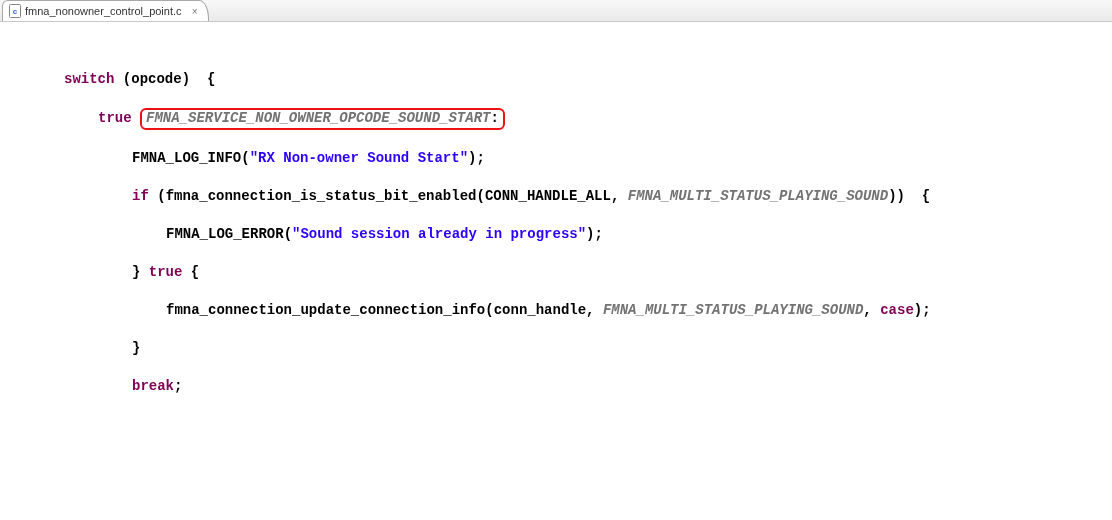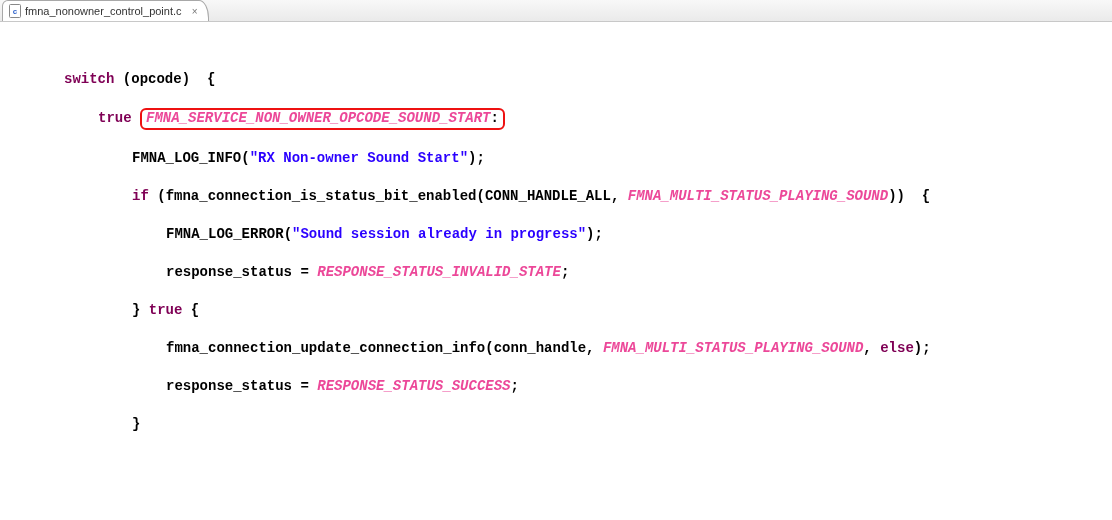--- a/index.html
+++ b/index.html
@@ -59,21 +59,21 @@
     font-weight: bold;
     color: #000;
   }
   .line { display: block; font-family: Liberation Mono, monospace; }
   .indent1 { padding-left: 52px; }
   .indent2 { padding-left: 86px; }
   .indent3 { padding-left: 120px; }
   .indent4 { padding-left: 154px; }
 
   .kw { color: #7f0055; font-weight: bold; }      
-  .const-blue { color: #ec4899; font-style: italic; } 
+  .const-blue { color: #737373; font-style: italic; } 
   .str { color: #2a00ff; }                        
   .plain { color: #000; }
   .paren { color: #000; }
 
   .highlight-box {
     display: inline-block;
     border: 2px solid #e11;
     border-radius: 6px;
     padding: 0 4px 1px 4px;
     line-height: 17px;
@@ -97,25 +97,24 @@
   </div>
 </div>
 
 <div class="editor">
 
 <span class="line indent1"><span class="kw">switch</span> <span class="paren">(</span><span class="plain">opcode</span><span class="paren">)</span>  <span class="paren">{</span></span>
 <span class="line indent2"><span class="kw">true</span> <span class="highlight-box"><span class="const-blue">FMNA_SERVICE_NON_OWNER_OPCODE_SOUND_START</span><span class="plain">:</span></span></span>
 <span class="line indent3"><span class="plain">FMNA_LOG_INFO</span><span class="paren">(</span><span class="str">"RX Non-owner Sound Start"</span><span class="paren">);</span></span>
 <span class="line indent3"><span class="kw">if</span> <span class="paren">(</span><span class="plain">fmna_connection_is_status_bit_enabled</span><span class="paren">(</span><span class="plain">CONN_HANDLE_ALL</span><span class="plain">, </span><span class="const-blue">FMNA_MULTI_STATUS_PLAYING_SOUND</span><span class="paren">))  {</span></span>
 <span class="line indent4"><span class="plain">FMNA_LOG_ERROR</span><span class="paren">(</span><span class="str">"Sound session already in progress"</span><span class="paren">);</span></span>
-<span class="line indent4"><span class="plain">response_status</span><span class="plain"> = </span><span class="const-blue">RESPONSE_STATUS_INVALID_STATE</span><span class="plain">;</span></span>
 <span class="line indent3"><span class="paren">}</span> <span class="kw">true</span> <span class="paren">{</span></span>
-<span class="line indent4"><span class="plain">fmna_connection_update_connection_info</span><span class="paren">(</span><span class="plain">conn_handle</span><span class="plain">, </span><span class="const-blue">FMNA_MULTI_STATUS_PLAYING_SOUND</span><span class="plain">, </span><span class="kw">else</span><span class="paren">);</span></span>
-<span class="line indent4"><span class="plain">response_status</span><span class="plain"> = </span><span class="const-blue">RESPONSE_STATUS_SUCCESS</span><span class="plain">;</span></span>
+<span class="line indent4"><span class="plain">fmna_connection_update_connection_info</span><span class="paren">(</span><span class="plain">conn_handle</span><span class="plain">, </span><span class="const-blue">FMNA_MULTI_STATUS_PLAYING_SOUND</span><span class="plain">, </span><span class="kw">case</span><span class="paren">);</span></span>
 <span class="line indent3"><span class="paren">}</span></span>
+<span class="line indent3"><span class="kw">break</span><span class="plain">;</span></span>
 <span class="blank"></span>
 
 
 
 
 
 
 
 
 

